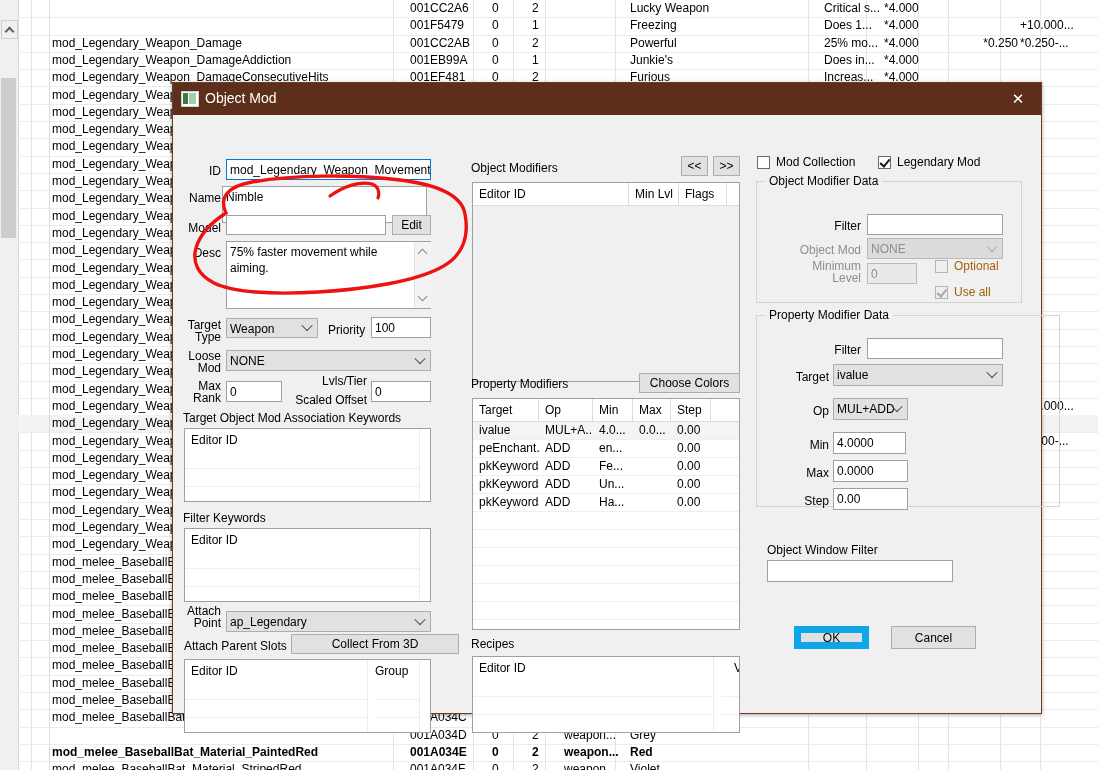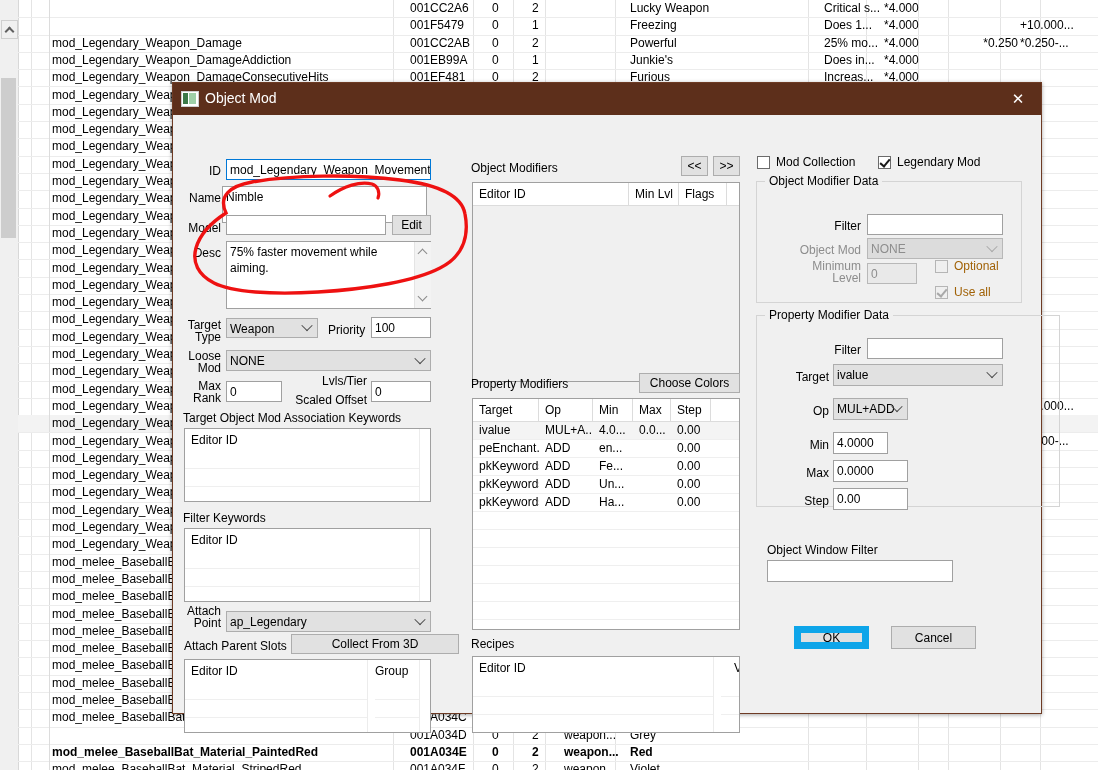--- a/index.html
+++ b/index.html
@@ -930,21 +930,21 @@
       <span class="arw"></span>
     </div>
 
     <div class="lbl r" style="left:600px;top:289px;width:56px;">Op</div>
     <div class="cbo" style="left:660px;top:283px;width:75px;height:22px;">
       <span>MUL+ADD</span>
       <span class="arw"></span>
     </div>
 
     <div class="lbl r" style="left:600px;top:323px;width:56px;">Min</div>
-    <div class="tb" style="left:660px;top:317px;width:55px;height:22px;">4.0000</div>
+    <div class="tb" style="left:660px;top:317px;width:73px;height:22px;">4.0000</div>
 
     <div class="lbl r" style="left:600px;top:351px;width:56px;">Max</div>
     <div class="tb" style="left:660px;top:345px;width:75px;height:22px;">0.0000</div>
 
     <div class="lbl r" style="left:600px;top:379px;width:56px;">Step</div>
     <div class="tb" style="left:660px;top:373px;width:75px;height:22px;">0.00</div>
 
     <div class="lbl" style="left:594px;top:428px;">Object Window Filter</div>
     <div class="tb" style="left:594px;top:445px;width:186px;height:22px;"></div>
 

